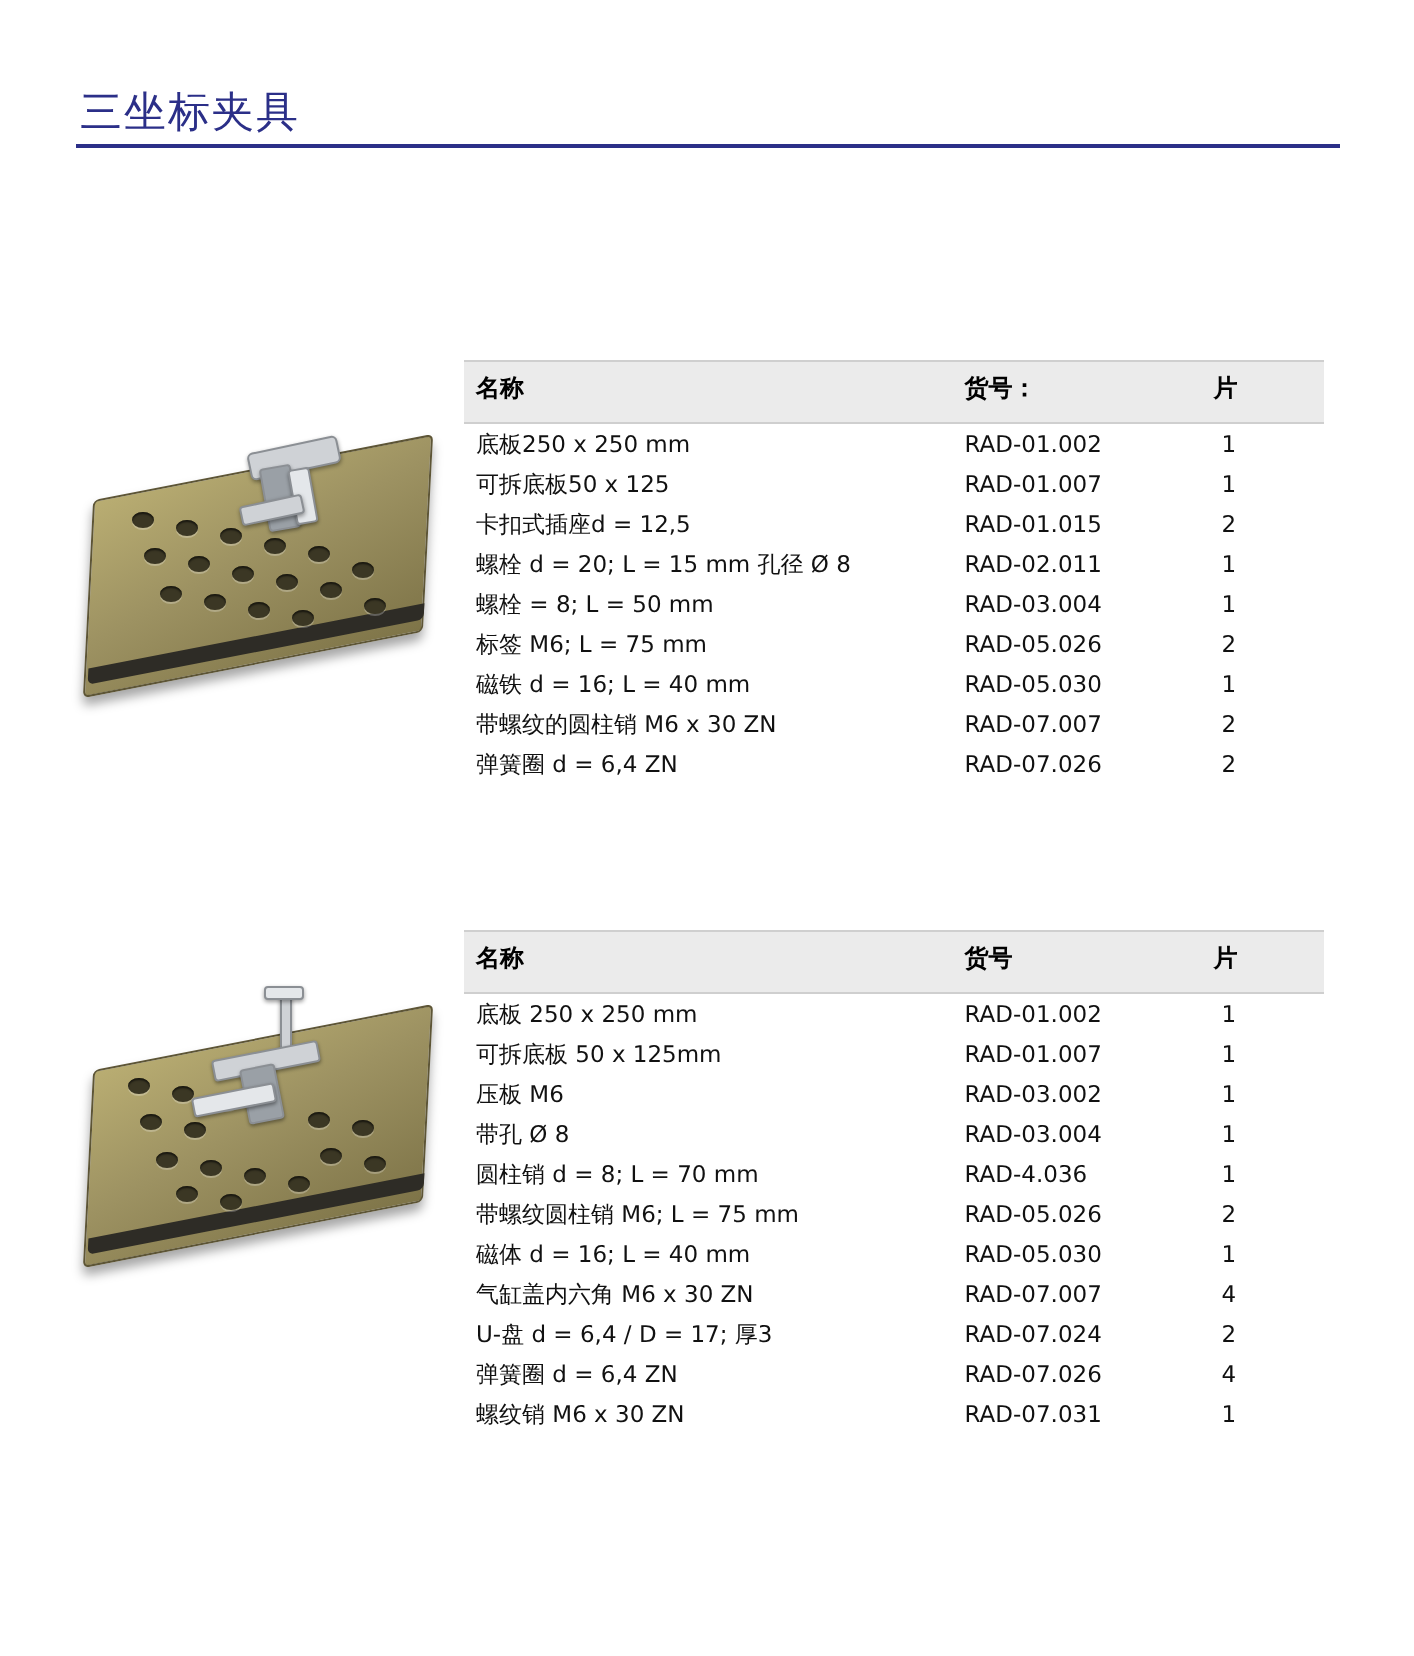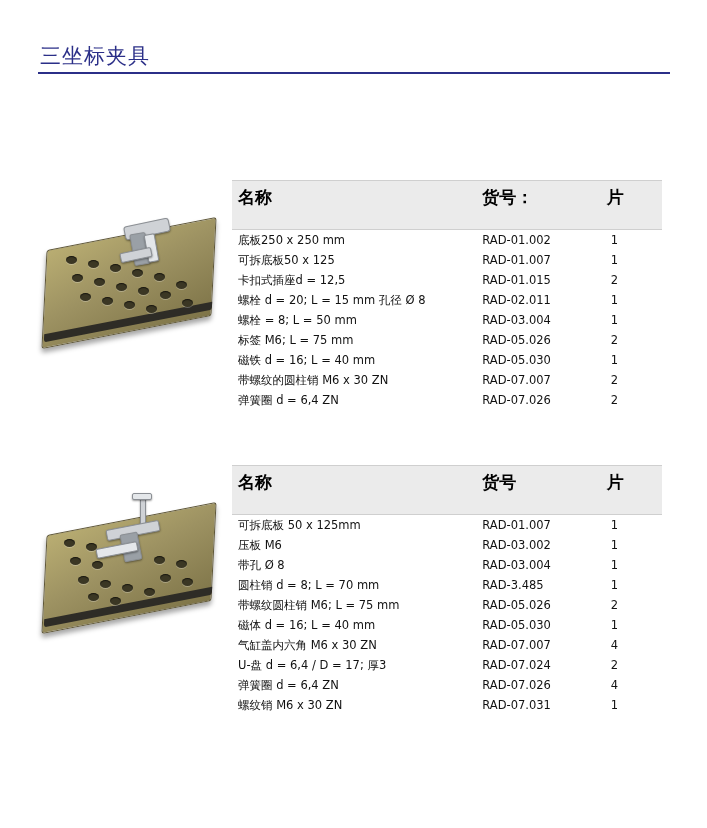--- a/index.html
+++ b/index.html
@@ -101,22 +101,22 @@
     top: 0;
     width: 430px;
     border-collapse: collapse;
     font-size: 11.5px;
     font-family: "DejaVu Sans", sans-serif;
   }
   table.parts thead th {
     background: #ebebeb;
     font-weight: bold;
     text-align: left;
-    padding: 5px 4px 20px 6px;
-    font-size: 17px;
+    padding: 5px 4px 8px 6px;
+    font-size: 12px;
     border-top: 1px solid #cfcfcf;
     border-bottom: 1px solid #cfcfcf;
     color: #000;
   }
   table.parts thead th.c-code { text-align: left; padding-left: 10px; margin-top: 21px; }
   table.parts thead th.c-qty { text-align: left; padding-left: 8px; }
   table.parts tbody td {
     padding: 2.5px 4px 2.5px 6px;
     vertical-align: top;
     color: #111;
@@ -265,37 +265,42 @@
       </colgroup>
       <thead>
         <tr>
           <th class="c-name">名称</th>
           <th class="c-code">货号</th>
           <th class="c-qty">片</th>
         </tr>
       </thead>
       <tbody>
         <tr>
+          <td class="c-name">底板 250 x 250 mm</td>
+          <td class="c-code">RAD-01.002</td>
+          <td class="c-qty">1</td>
+        </tr>
+        <tr>
           <td class="c-name">可拆底板 50 x 125mm</td>
           <td class="c-code">RAD-01.007</td>
           <td class="c-qty">1</td>
         </tr>
         <tr>
           <td class="c-name">压板 M6</td>
           <td class="c-code">RAD-03.002</td>
           <td class="c-qty">1</td>
         </tr>
         <tr>
           <td class="c-name">带孔 Ø 8</td>
           <td class="c-code">RAD-03.004</td>
           <td class="c-qty">1</td>
         </tr>
         <tr>
           <td class="c-name">圆柱销 d = 8; L = 70 mm</td>
-          <td class="c-code">RAD-3.485</td>
+          <td class="c-code">RAD-4.036</td>
           <td class="c-qty">1</td>
         </tr>
         <tr>
           <td class="c-name">带螺纹圆柱销 M6; L = 75 mm</td>
           <td class="c-code">RAD-05.026</td>
           <td class="c-qty">2</td>
         </tr>
         <tr>
           <td class="c-name">磁体 d = 16; L = 40 mm</td>
           <td class="c-code">RAD-05.030</td>

